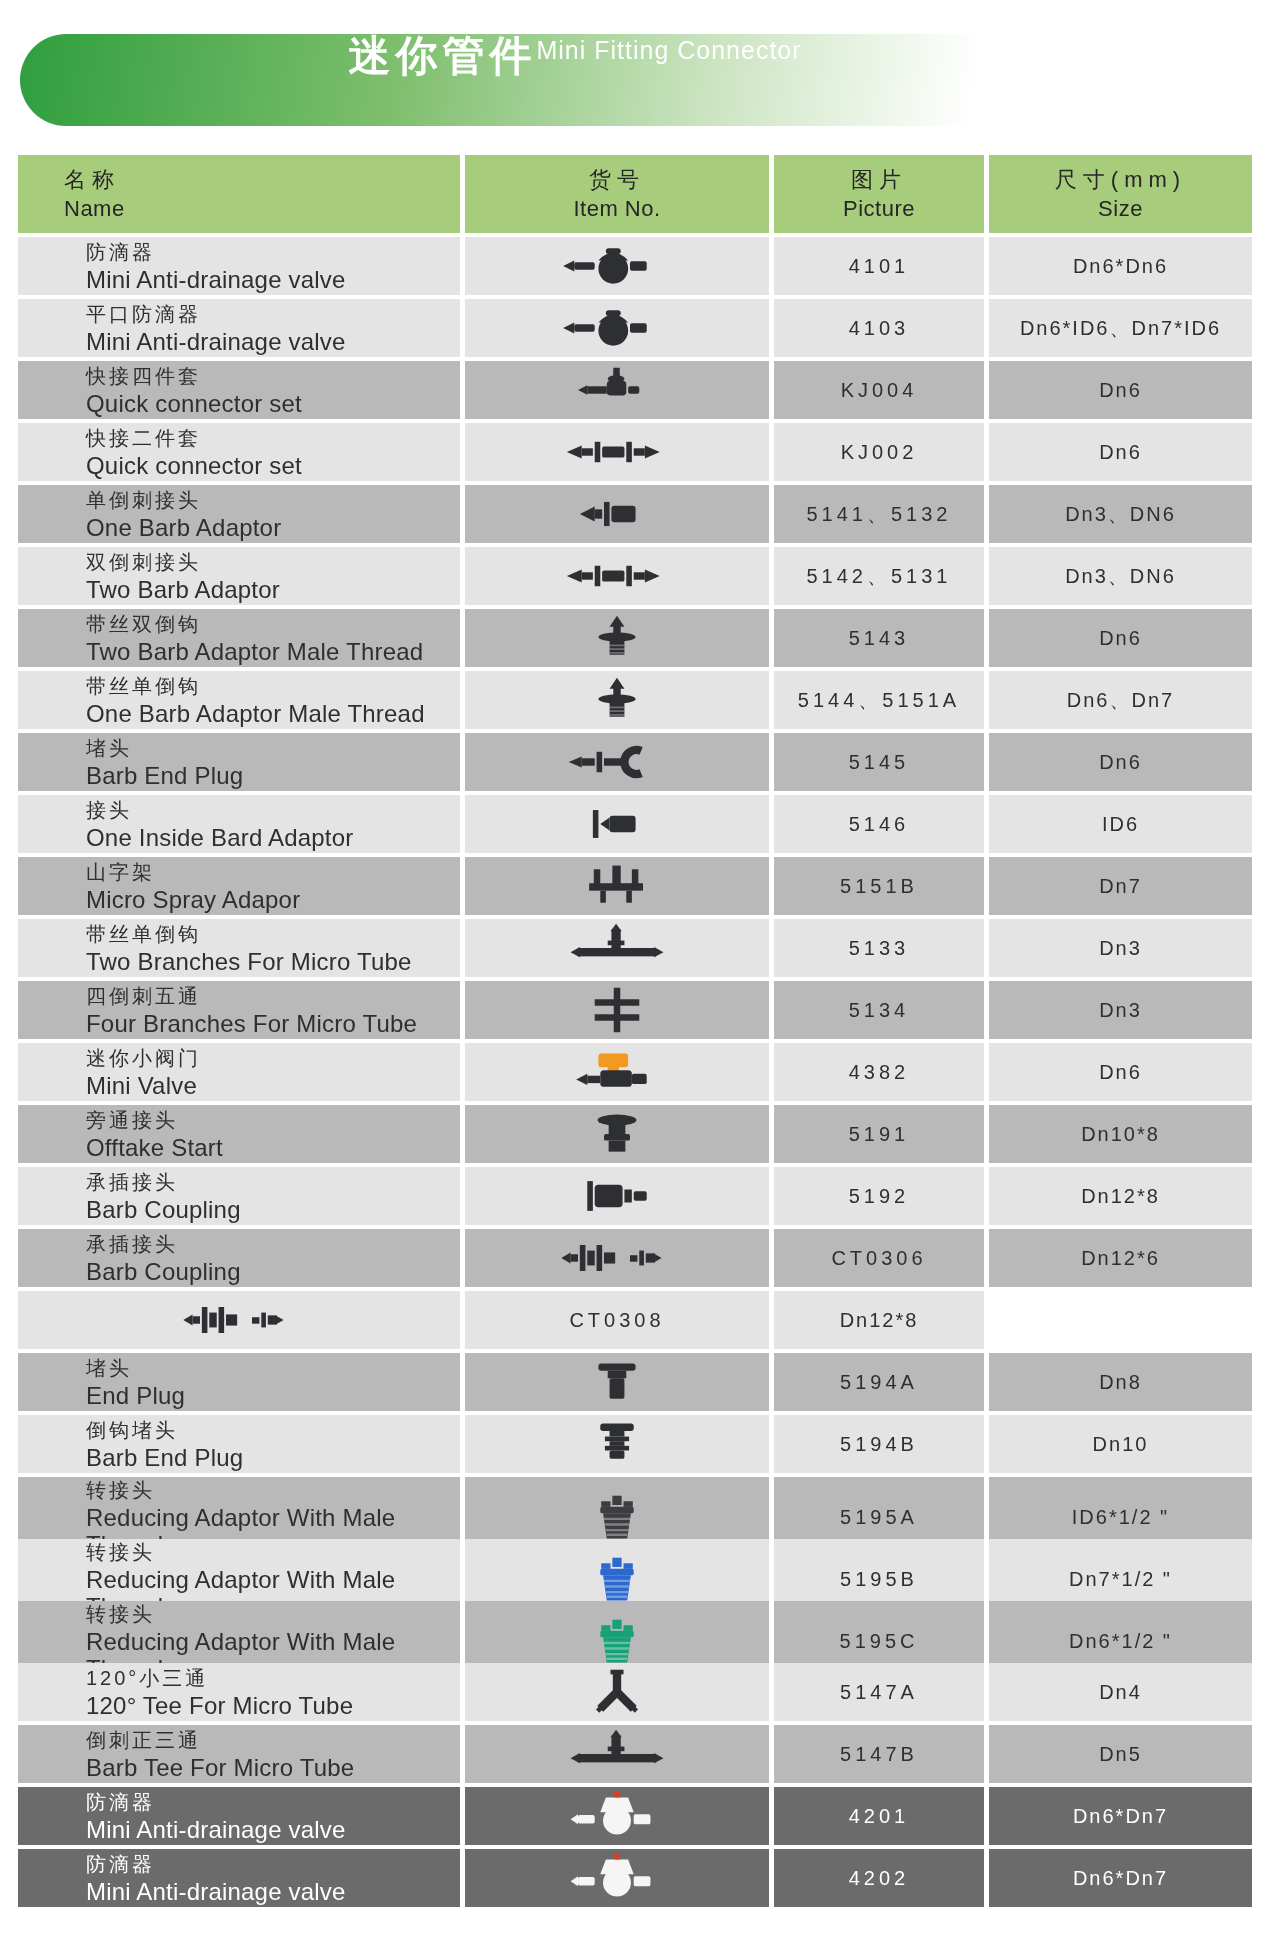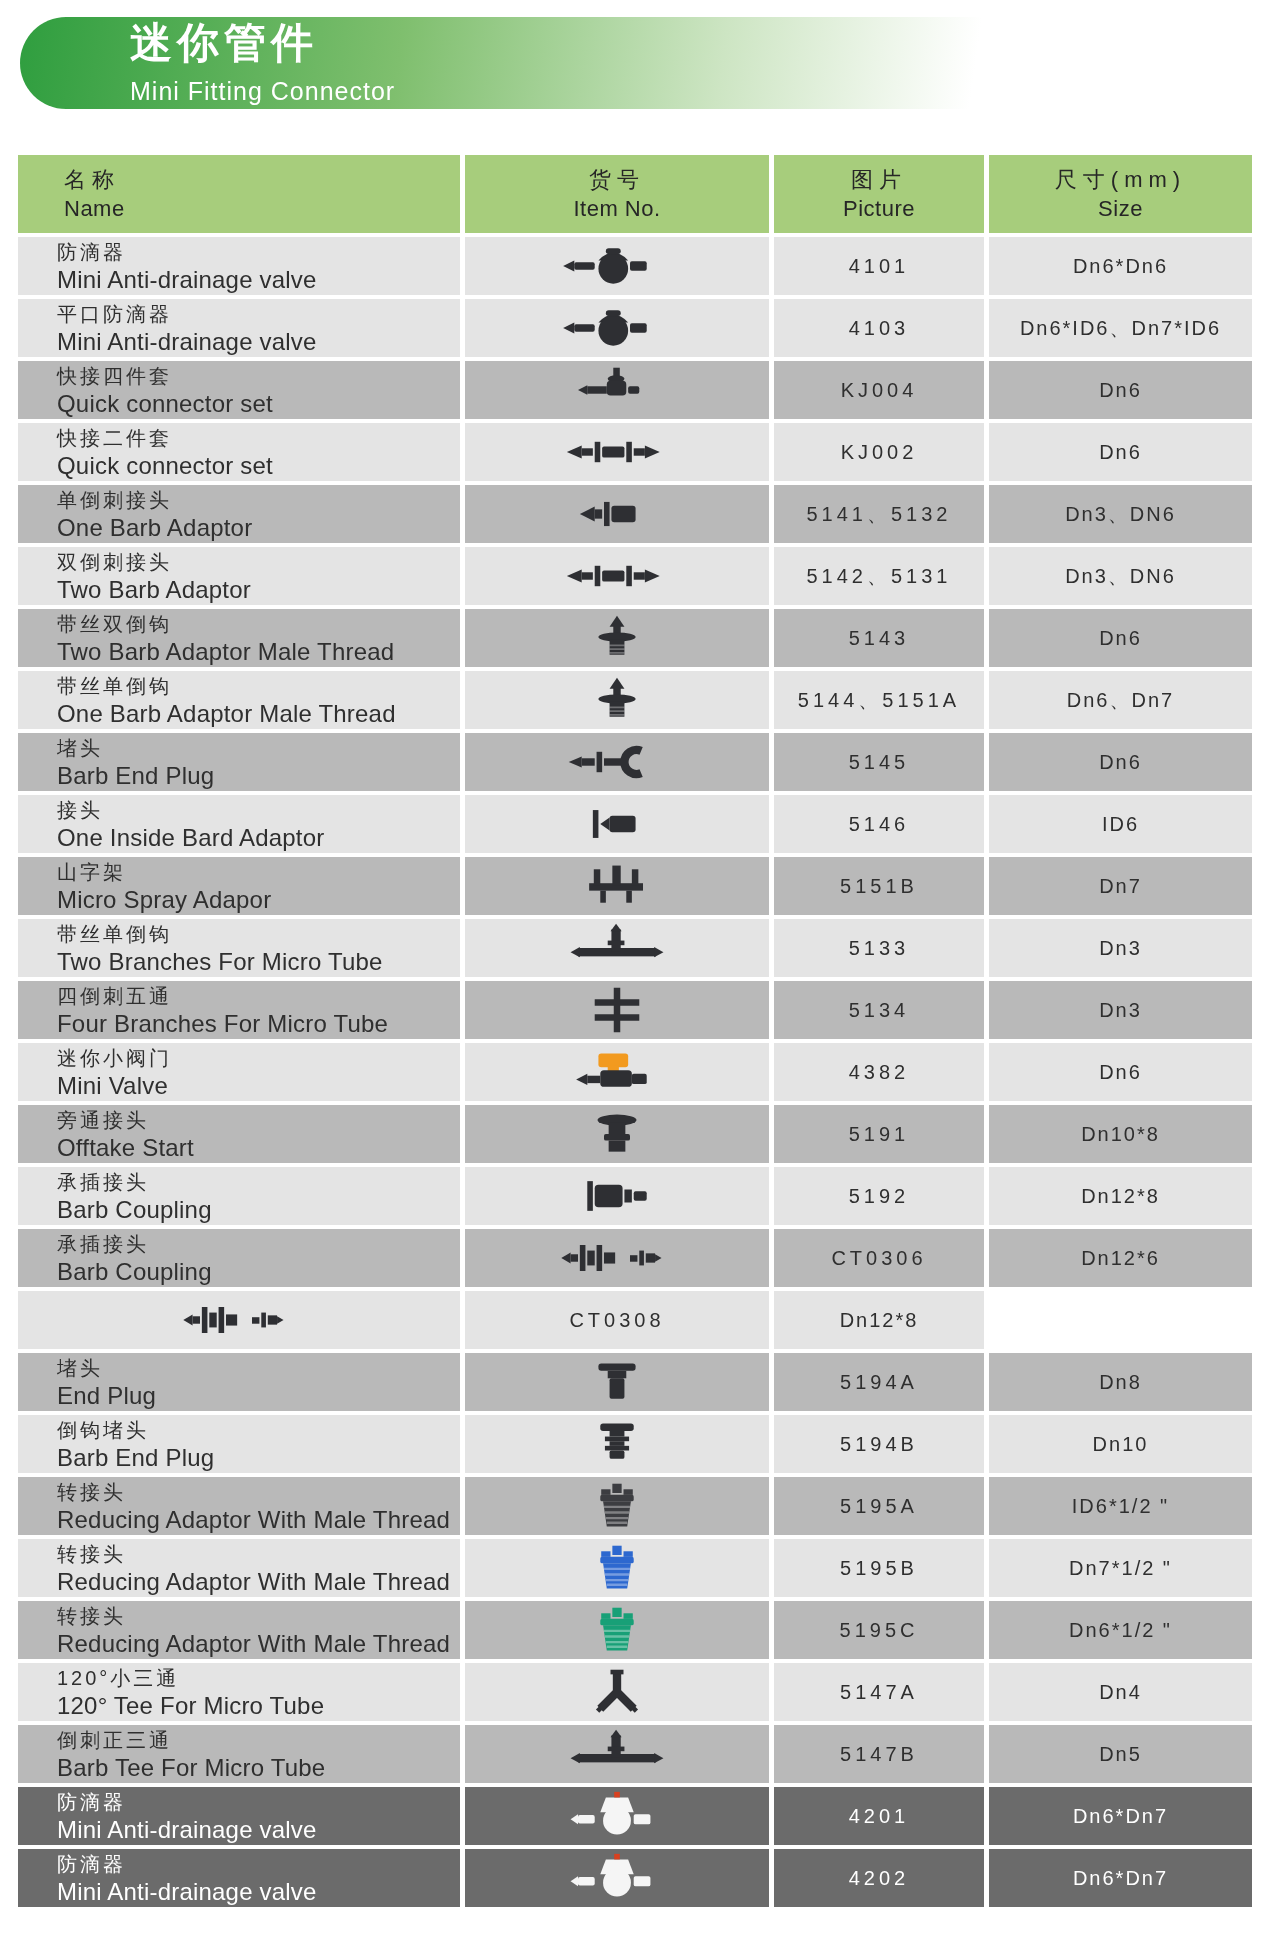--- a/index.html
+++ b/index.html
@@ -15,32 +15,32 @@
   *{margin:0;padding:0;box-sizing:border-box;}
   html,body{background:#ffffff;}
   body{
     width:1280px;height:1959px;
     font-family:"Liberation Sans","DejaVu Sans",sans-serif;
     color:var(--text-dark);
     overflow:hidden;
     position:relative;
   }
   .banner{
-    position:absolute;left:20px;top:17px;
+    position:absolute;left:20px;top:34px;
     width:1000px;height:92px;
     border-radius:46px;
     background:linear-gradient(98deg,var(--banner-green-dark) 0%,var(--banner-green-mid) 38%,#cde5c3 70%,#ffffff 95%);
-    display:flex;flex-direction:column;justify-content:center;
+    display:flex;justify-content:center;
     padding-left:110px;
   }
   .banner-title{
     color:#ffffff;font-size:42px;font-weight:bold;letter-spacing:5px;line-height:44px;
   }
   .banner-subtitle{
-    color:#ffffff;font-size:25px;letter-spacing:1px;line-height:28px;margin-top:12px;
+    color:#ffffff;font-size:25px;letter-spacing:1px;line-height:28px;margin-top:2px;
   }
   .catalog{
     position:absolute;left:18px;top:155px;width:1233px;
     display:flex;flex-direction:column;gap:4px;
   }
   .hrow,.row{
     display:grid;
     grid-template-columns:442px 304px 210px 263px;
     column-gap:5px;
   }
@@ -53,21 +53,21 @@
   .hrow .cell.h-name{align-items:flex-start;padding-left:46px;}
   .h-cn{letter-spacing:6px;}
   .h-en{letter-spacing:0.5px;}
   .row{height:58px;}
   .row .cell{
     display:flex;flex-direction:column;justify-content:center;
   }
   .row.light .cell{background:var(--row-light);}
   .row.dark .cell{background:var(--row-dark);}
   .row.darkest .cell{background:var(--row-darkest);}
-  .name-cell{padding-left:39px;}
+  .name-cell{padding-left:68px;}
   .cn{font-size:20px;line-height:27px;letter-spacing:3px;color:var(--text-dark);}
   .en{font-size:24px;line-height:27px;letter-spacing:0.2px;color:var(--text-dark);}
   .pic-cell{align-items:center;justify-content:center;}
   .pic-cell svg{width:180px;height:52px;}
   .item-cell,.size-cell{align-items:center;}
   .item-cell{font-size:20px;letter-spacing:4px;color:var(--text-dark);}
   .size-cell{font-size:20px;letter-spacing:2px;color:var(--text-dark);}
   .row.darkest .cn,.row.darkest .en,
   .row.darkest .item-cell,.row.darkest .size-cell{color:var(--text-light);}
 </style>

